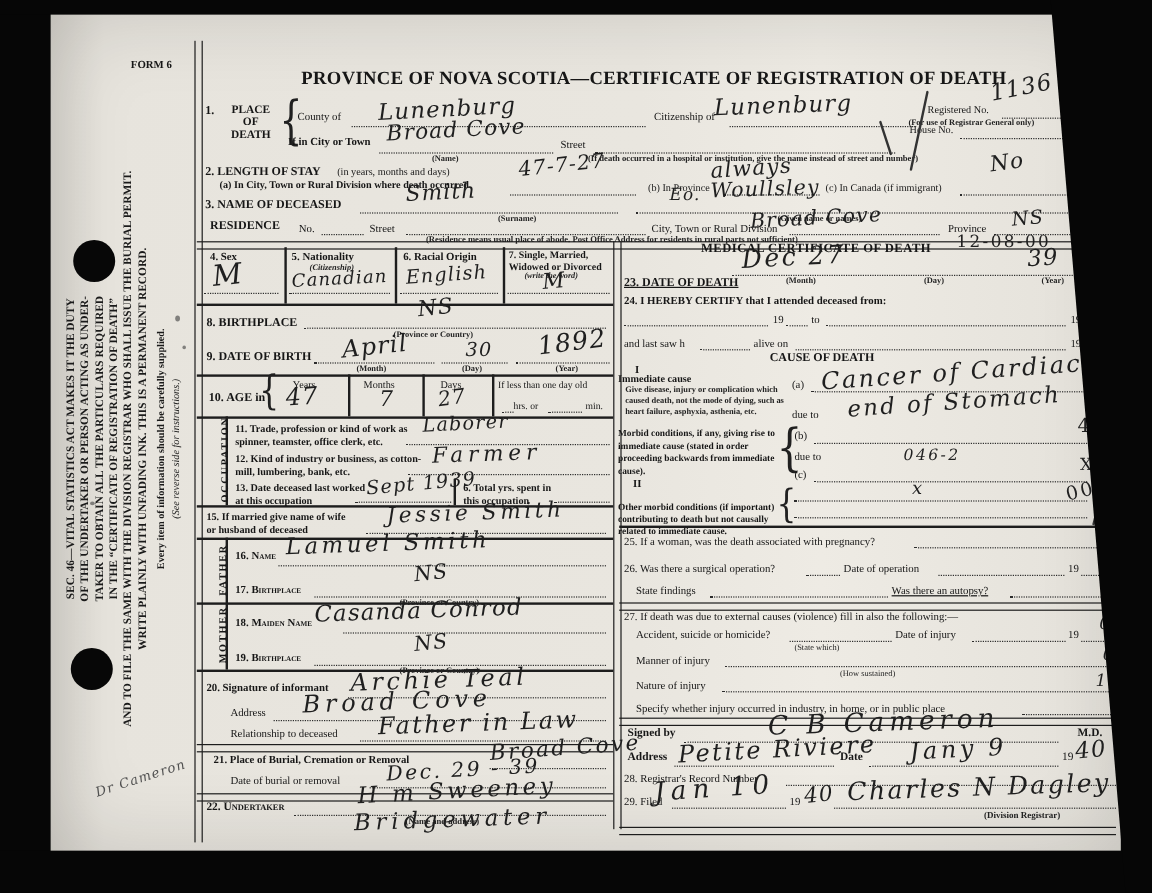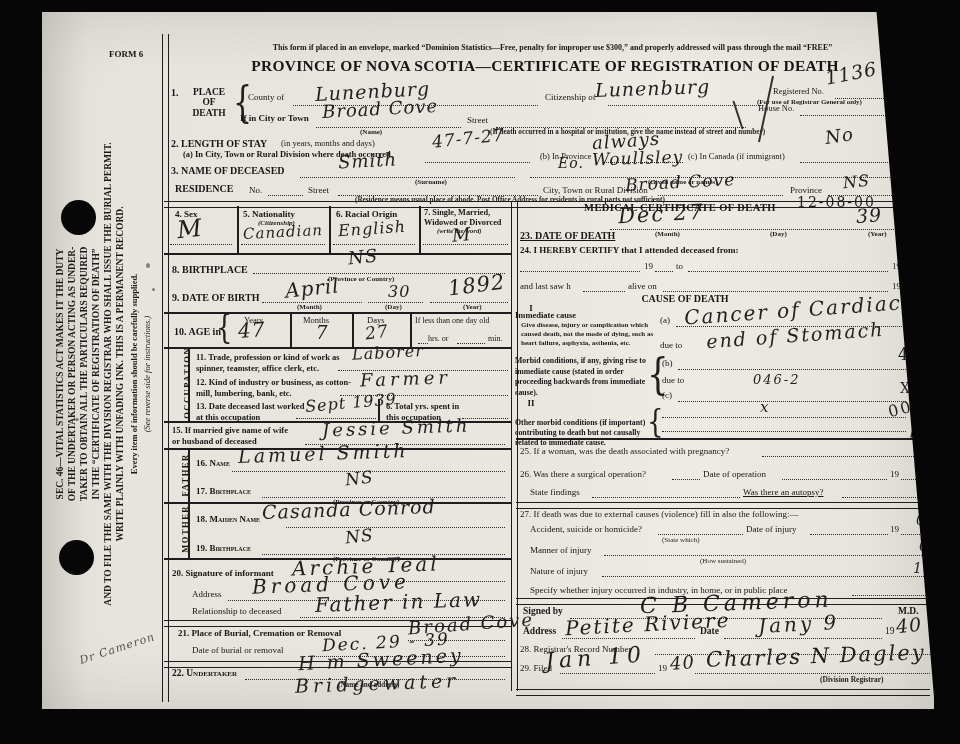--- a/index.html
+++ b/index.html
@@ -49,21 +49,20 @@
   <div class="hole" style="left:59px;top:540px;"></div>
   <div class="hw pc" style="left:78px;top:642px;font-size:11px;transform:rotate(-18deg);">Dr Cameron</div>
   <div class="speck" style="left:146px;top:263px;width:4px;height:5px;"></div>
   <div class="speck" style="left:152px;top:288px;width:3px;height:3px;"></div>
 
   <div class="speck" style="left:75px;top:418px;width:4px;height:3px;"></div>
 
   <div class="vl2" style="left:162px;top:34px;height:668px;"></div>
 
   <div class="lb" style="left:109px;top:49px;font-size:9px;">FORM  6</div>
-  <div class="lb ctr" style="left:195px;top:43px;width:715px;font-size:8px;">This form if placed in an envelope, marked “Dominion Statistics—Free, penalty for improper use $300,” and properly addressed will pass through the mail “FREE”</div>
   <div class="lb ctr" style="left:185px;top:57px;width:720px;font-size:15.5px;letter-spacing:.3px;">PROVINCE OF NOVA SCOTIA—CERTIFICATE OF REGISTRATION OF DEATH</div>
 
   <div class="lb" style="left:171px;top:87px;font-size:10px;">1.</div>
   <div class="lb ctr" style="left:184px;top:87px;width:50px;font-size:9.5px;line-height:1.1;">PLACE
 OF
 DEATH</div>
   <div class="brace" style="left:233px;top:84px;font-size:30px;transform:scaleY(1.45);">{</div>
   <div class="lb" style="left:248px;top:92px;font-size:9px;font-weight:normal;">County of</div>
   <div class="dt" style="left:293px;top:104px;width:245px;"></div>
   <div class="hw" style="left:315px;top:80px;font-size:19px;transform:rotate(-3deg);">Lunenburg</div>

